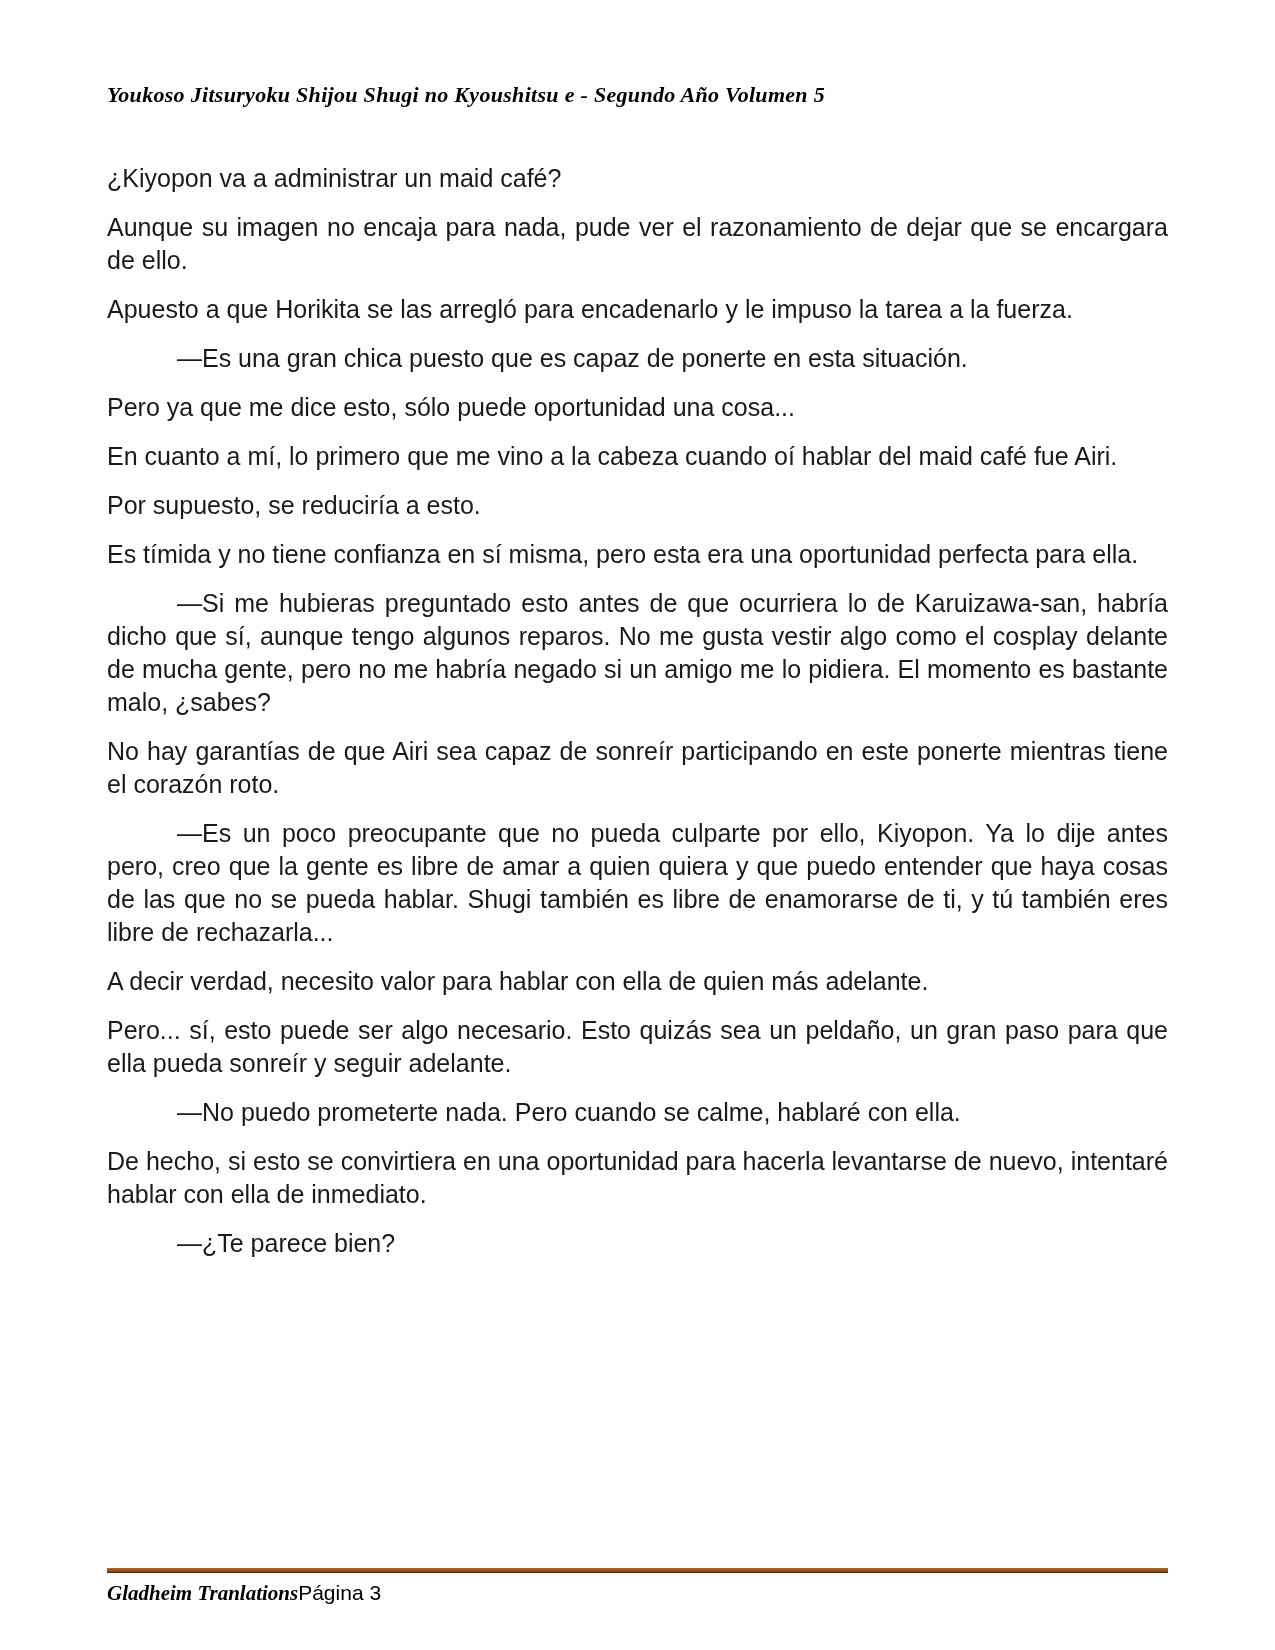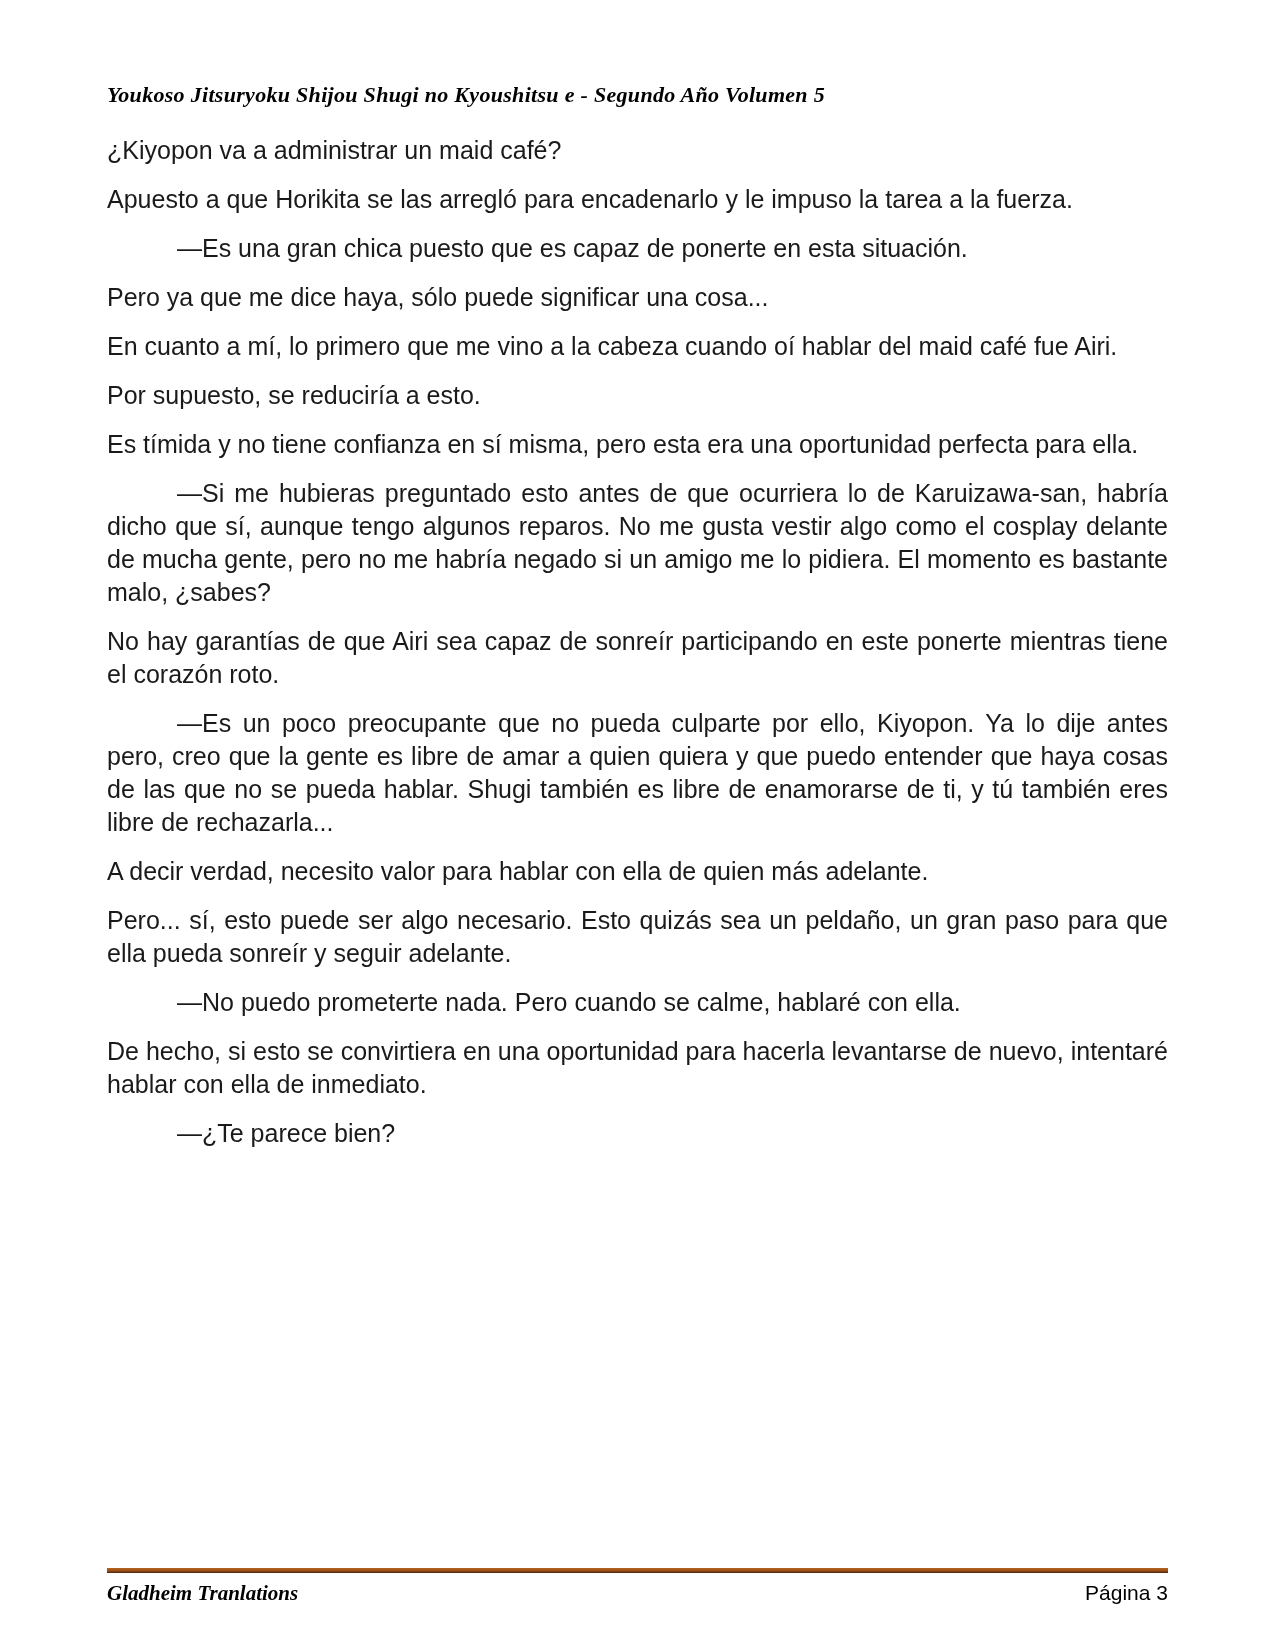--- a/index.html
+++ b/index.html
@@ -21,21 +21,21 @@
     right: 107px;
     font-family: "Liberation Serif", serif;
     font-style: italic;
     font-weight: bold;
     font-size: 22px;
     letter-spacing: 0.3px;
     color: #000000;
   }
   .content {
     position: absolute;
-    top: 122px;
+    top: 150px;
     left: 107px;
     right: 107px;
     text-align: justify;
     font-size: 25px;
     line-height: 33px;
   }
   .content p {
     margin-bottom: 16px;
   }
   .content p.dlg {
@@ -47,23 +47,21 @@
     right: 107px;
     bottom: 56px;
   }
   .footer-rule {
     height: 5px;
     background: linear-gradient(to bottom, #b5651d 0%, #9c4f16 55%, #4a2408 100%);
     margin-bottom: 8px;
   }
   .footer-row {
     display: flex;
-    justify-content: space-between;
     align-items: baseline;
-    gap: 30px;
   }
   .footer-left {
     font-family: "Liberation Serif", serif;
     font-style: italic;
     font-weight: bold;
     font-size: 21px;
     color: #000000;
   }
   .footer-right {
     font-family: "Liberation Sans", sans-serif;
@@ -75,23 +73,24 @@
 <body>
 
 <div class="page">
 
   <div class="header">
     <span>Youkoso Jitsuryoku Shijou Shugi no Kyoushitsu e - Segundo Año Volumen 5</span>
   </div>
 
   <div class="content">
     <p>¿Kiyopon va a administrar un maid café?</p>
+    <p>Aunque su imagen no encaja para nada, pude ver el razonamiento de dejar que se encargara de ello.</p>
     <p>Apuesto a que Horikita se las arregló para encadenarlo y le impuso la tarea a la fuerza.</p>
     <p class="dlg">—Es una gran chica puesto que es capaz de ponerte en esta situación.</p>
-    <p>Pero ya que me dice haya, sólo puede significar una cosa...</p>
+    <p>Pero ya que me dice esto, sólo puede oportunidad una cosa...</p>
     <p>En cuanto a mí, lo primero que me vino a la cabeza cuando oí hablar del maid café fue Airi.</p>
     <p>Por supuesto, se reduciría a esto.</p>
     <p>Es tímida y no tiene confianza en sí misma, pero esta era una oportunidad perfecta para ella.</p>
     <p class="dlg">—Si me hubieras preguntado esto antes de que ocurriera lo de Karuizawa-san, habría dicho que sí, aunque tengo algunos reparos. No me gusta vestir algo como el cosplay delante de mucha gente, pero no me habría negado si un amigo me lo pidiera. El momento es bastante malo, ¿sabes?</p>
     <p>No hay garantías de que Airi sea capaz de sonreír participando en este ponerte mientras tiene el corazón roto.</p>
     <p class="dlg">—Es un poco preocupante que no pueda culparte por ello, Kiyopon. Ya lo dije antes pero, creo que la gente es libre de amar a quien quiera y que puedo entender que haya cosas de las que no se pueda hablar. Shugi también es libre de enamorarse de ti, y tú también eres libre de rechazarla...</p>
     <p>A decir verdad, necesito valor para hablar con ella de quien más adelante.</p>
     <p>Pero... sí, esto puede ser algo necesario. Esto quizás sea un peldaño, un gran paso para que ella pueda sonreír y seguir adelante.</p>
     <p class="dlg">—No puedo prometerte nada. Pero cuando se calme, hablaré con ella.</p>
     <p>De hecho, si esto se convirtiera en una oportunidad para hacerla levantarse de nuevo, intentaré hablar con ella de inmediato.</p>

